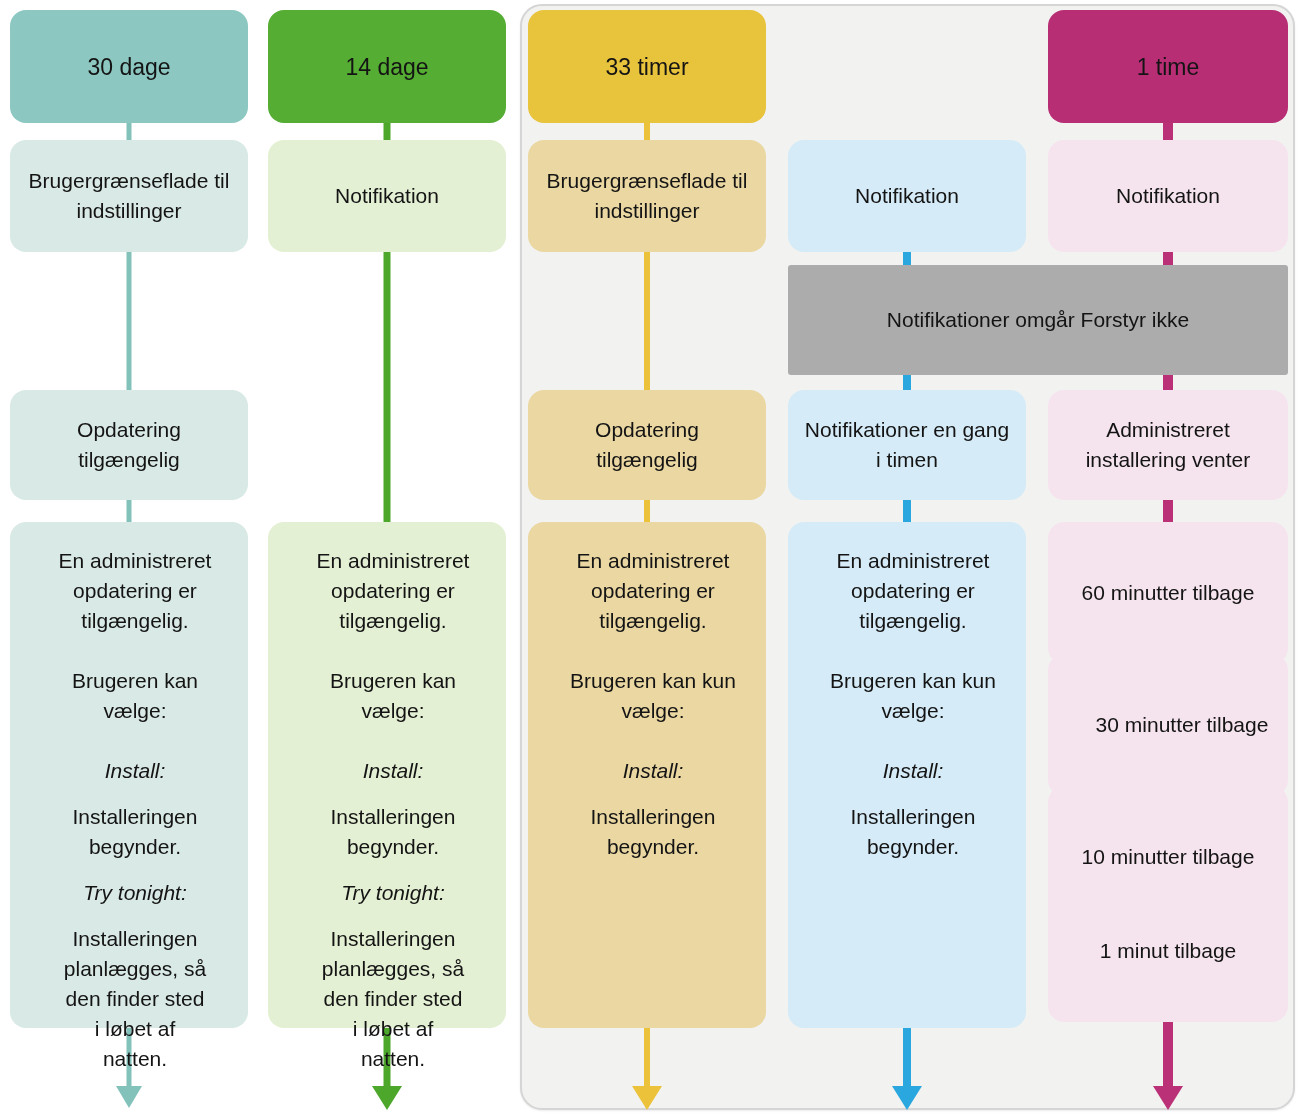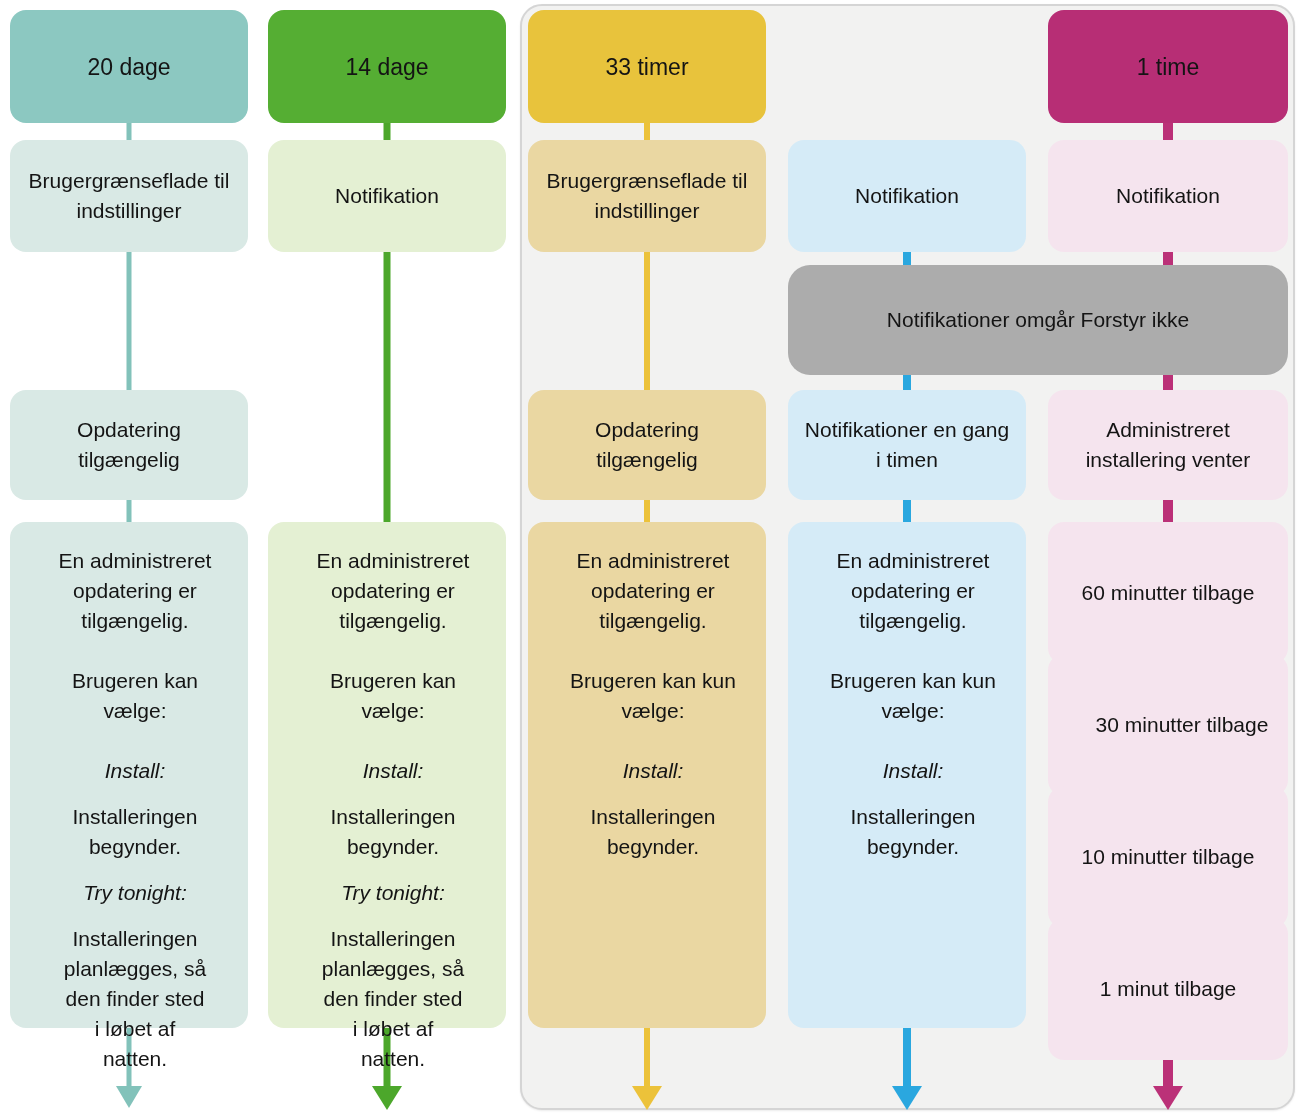--- a/index.html
+++ b/index.html
@@ -59,40 +59,40 @@
 
   .detail-box{
     top:522px;height:506px;display:block;
     padding:24px 24px 0 36px;text-align:center;
   }
   .detail-box .para{margin:0 0 30px 0;}
   .detail-box .line{margin:16px;}
   .italic{font-style:italic;}
 
   .countdown{height:142px;}
-  .cd0{top:522px;} .cd1{top:654px;padding-left:44px;} .cd2{top:786px;} .cd3{top:918px;}
+  .cd0{top:522px;} .cd1{top:654px;padding-left:44px;} .cd2{top:786px;} .cd3{top:880px;}
 
   #dnd-note{
     position:absolute;left:788px;top:265px;width:500px;height:110px;z-index:2;
-    border-radius:22px;display:flex;align-items:center;justify-content:center;
+    border-radius:3px;display:flex;align-items:center;justify-content:center;
     text-align:center;font-size:21px;background:#acacac;
   }
 </style>
 </head>
 <body>
 
 <div id="stage">
 
   <div id="panel"></div>
 
   <div class="col c0" style="--header-bg: #8cc8c1; --box-bg: #d9e9e5; --accent: #82c2ba;">
     <div class="vline"></div>
     <div class="arrow-head"></div>
     <div class="box header-box">
-      <span>20 dage</span>
+      <span>30 dage</span>
     </div>
     <div class="box box-r2">
       <span>Brugergrænseflade til indstillinger</span>
     </div>
     <div class="box box-r4">
       <span>Opdatering tilgængelig</span>
     </div>
     <div class="box detail-box">
       <div class="para">En administreret opdatering er tilgængelig.</div>
       <div class="para">Brugeren kan vælge:</div>

